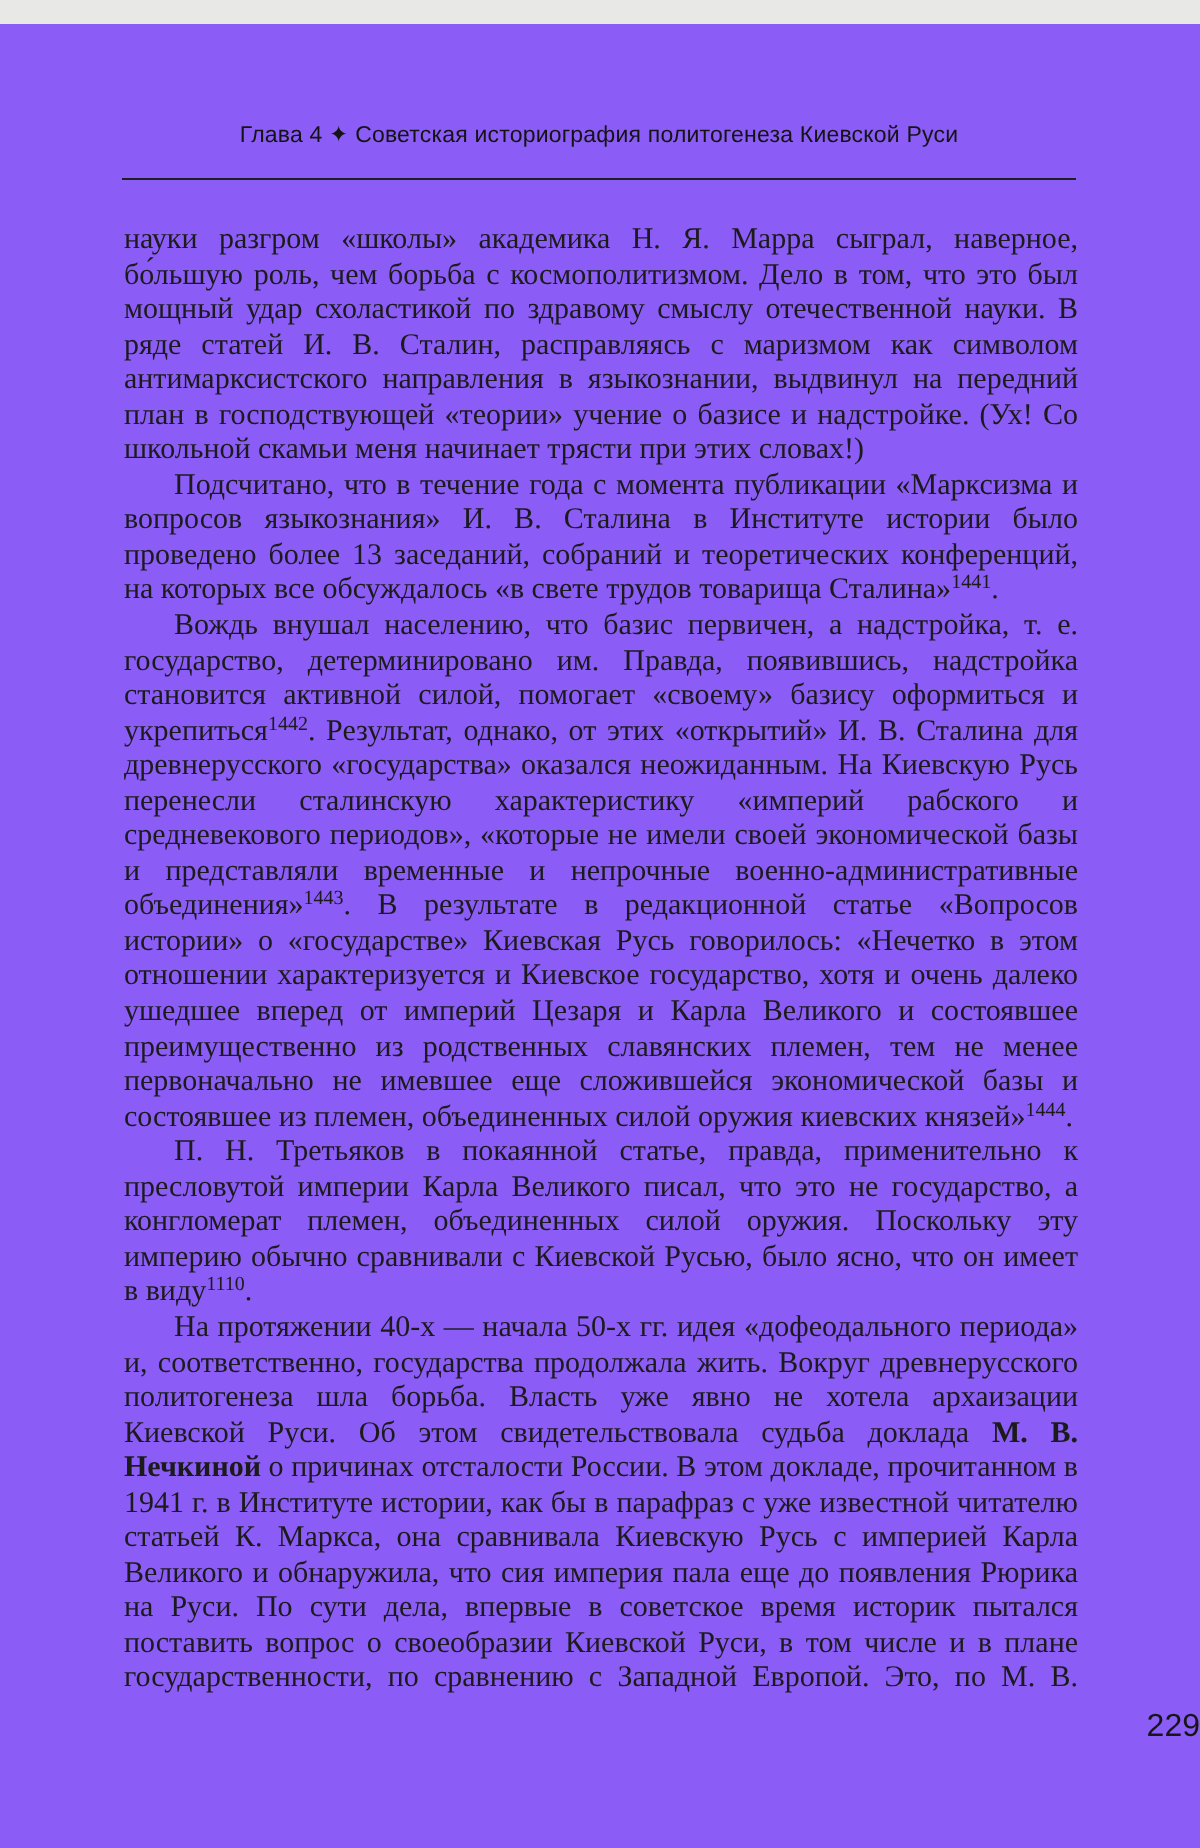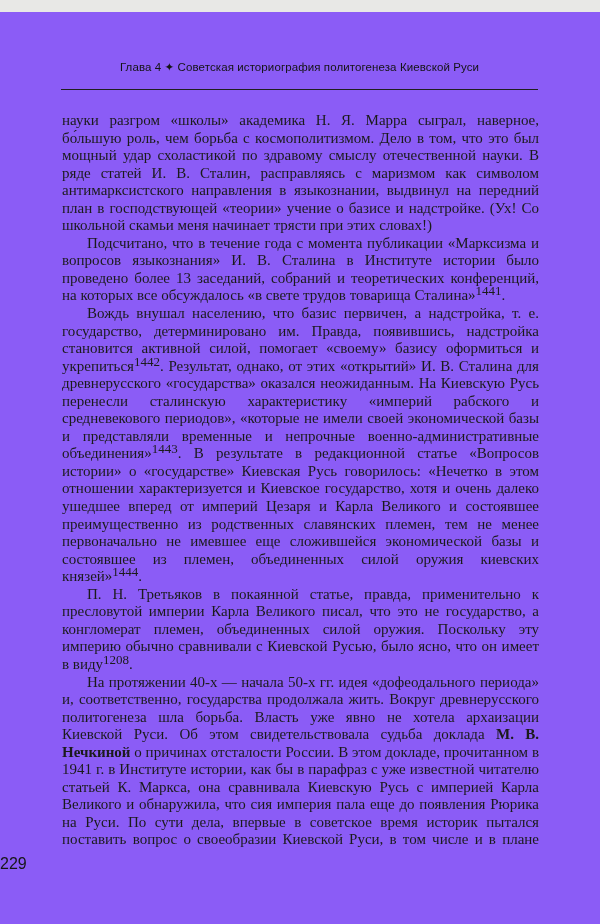--- a/index.html
+++ b/index.html
@@ -52,50 +52,50 @@
     margin: 0;
     padding: 0;
   }
   .para.indent {
     text-indent: 25px;
   }
   .para b {
     font-weight: bold;
   }
   .para sup {
-    font-size: 13px;
+    font-size: 10px;
     line-height: 0;
     vertical-align: baseline;
     position: relative;
     top: -5px;
     letter-spacing: 0;
   }
   .folio {
     position: absolute;
     top: 843px;
     left: 0;
     width: 600px;
-    text-align: left;
+    text-align: right;
     font-family: "Liberation Sans", sans-serif;
     font-size: 16px;
     color: #161616;
   }
 </style>
 </head>
 <body>
 
 <div class="page">
   <header class="running-head">
     <span>Глава 4 ✦ Советская историография политогенеза Киевской Руси</span>
   </header>
 
   <div class="head-rule"></div>
 
   <main class="body-text" id="body-text">
       <p class="para"><span>науки разгром «школы» академика Н. Я. Марра сыграл, наверное, бо́льшую роль, чем борьба с космополитизмом. Дело в том, что это был мощный удар схоластикой по здравому смыслу отечественной науки. В ряде статей И. В. Сталин, расправляясь с маризмом как символом антимарксистского направления в языкознании, выдвинул на передний план в господствующей «теории» учение о базисе и надстройке. (Ух! Со школьной скамьи меня начинает трясти при этих словах!)</span></p>
       <p class="para indent"><span>Подсчитано, что в течение года с момента публикации «Марксизма и вопросов языкознания» И. В. Сталина в Институте истории было проведено более 13 заседаний, собраний и теоретических конференций, на которых все обсуждалось «в свете трудов товарища Сталина»</span><sup>1441</sup><span>.</span></p>
       <p class="para indent"><span>Вождь внушал населению, что базис первичен, а надстройка, т. е. государство, детерминировано им. Правда, появившись, надстройка становится активной силой, помогает «своему» базису оформиться и укрепиться</span><sup>1442</sup><span>. Результат, однако, от этих «открытий» И. В. Сталина для древнерусского «государства» оказался неожиданным. На Киевскую Русь перенесли сталинскую характеристику «империй рабского и средневекового периодов», «которые не имели своей экономической базы и представляли временные и непрочные военно-административные объединения»</span><sup>1443</sup><span>. В результате в редакционной статье «Вопросов истории» о «государстве» Киевская Русь говорилось: «Нечетко в этом отношении характеризуется и Киевское государство, хотя и очень далеко ушедшее вперед от империй Цезаря и Карла Великого и состоявшее преимущественно из родственных славянских племен, тем не менее первоначально не имевшее еще сложившейся экономической базы и состоявшее из племен, объединенных силой оружия киевских князей»</span><sup>1444</sup><span>.</span></p>
-      <p class="para indent"><span>П. Н. Третьяков в покаянной статье, правда, применительно к пресловутой империи Карла Великого писал, что это не государство, а конгломерат племен, объединенных силой оружия. Поскольку эту империю обычно сравнивали с Киевской Русью, было ясно, что он имеет в виду</span><sup>1208</sup><span>.</span></p>
+      <p class="para indent"><span>П. Н. Третьяков в покаянной статье, правда, применительно к пресловутой империи Карла Великого писал, что это не государство, а конгломерат племен, объединенных силой оружия. Поскольку эту империю обычно сравнивали с Киевской Русью, было ясно, что он имеет в виду</span><sup>1110</sup><span>.</span></p>
       <p class="para indent"><span>На протяжении 40-х — начала 50-х гг. идея «дофеодального периода» и, соответственно, государства продолжала жить. Вокруг древнерусского политогенеза шла борьба. Власть уже явно не хотела архаизации Киевской Руси. Об этом свидетельствовала судьба доклада </span><b>М. В. Нечкиной</b><span> о причинах отсталости России. В этом докладе, прочитанном в 1941 г. в Институте истории, как бы в парафраз с уже известной читателю статьей К. Маркса, она сравнивала Киевскую Русь с империей Карла Великого и обнаружила, что сия империя пала еще до появления Рюрика на Руси. По сути дела, впервые в советское время историк пытался поставить вопрос о своеобразии Киевской Руси, в том числе и в плане государственности, по сравнению с Западной Европой. Это, по М. В. Нечкиной, была только одна из причин</span></p>
     </main>
 
   <footer class="folio">229</footer>
 </div>
 
 </body></html>

